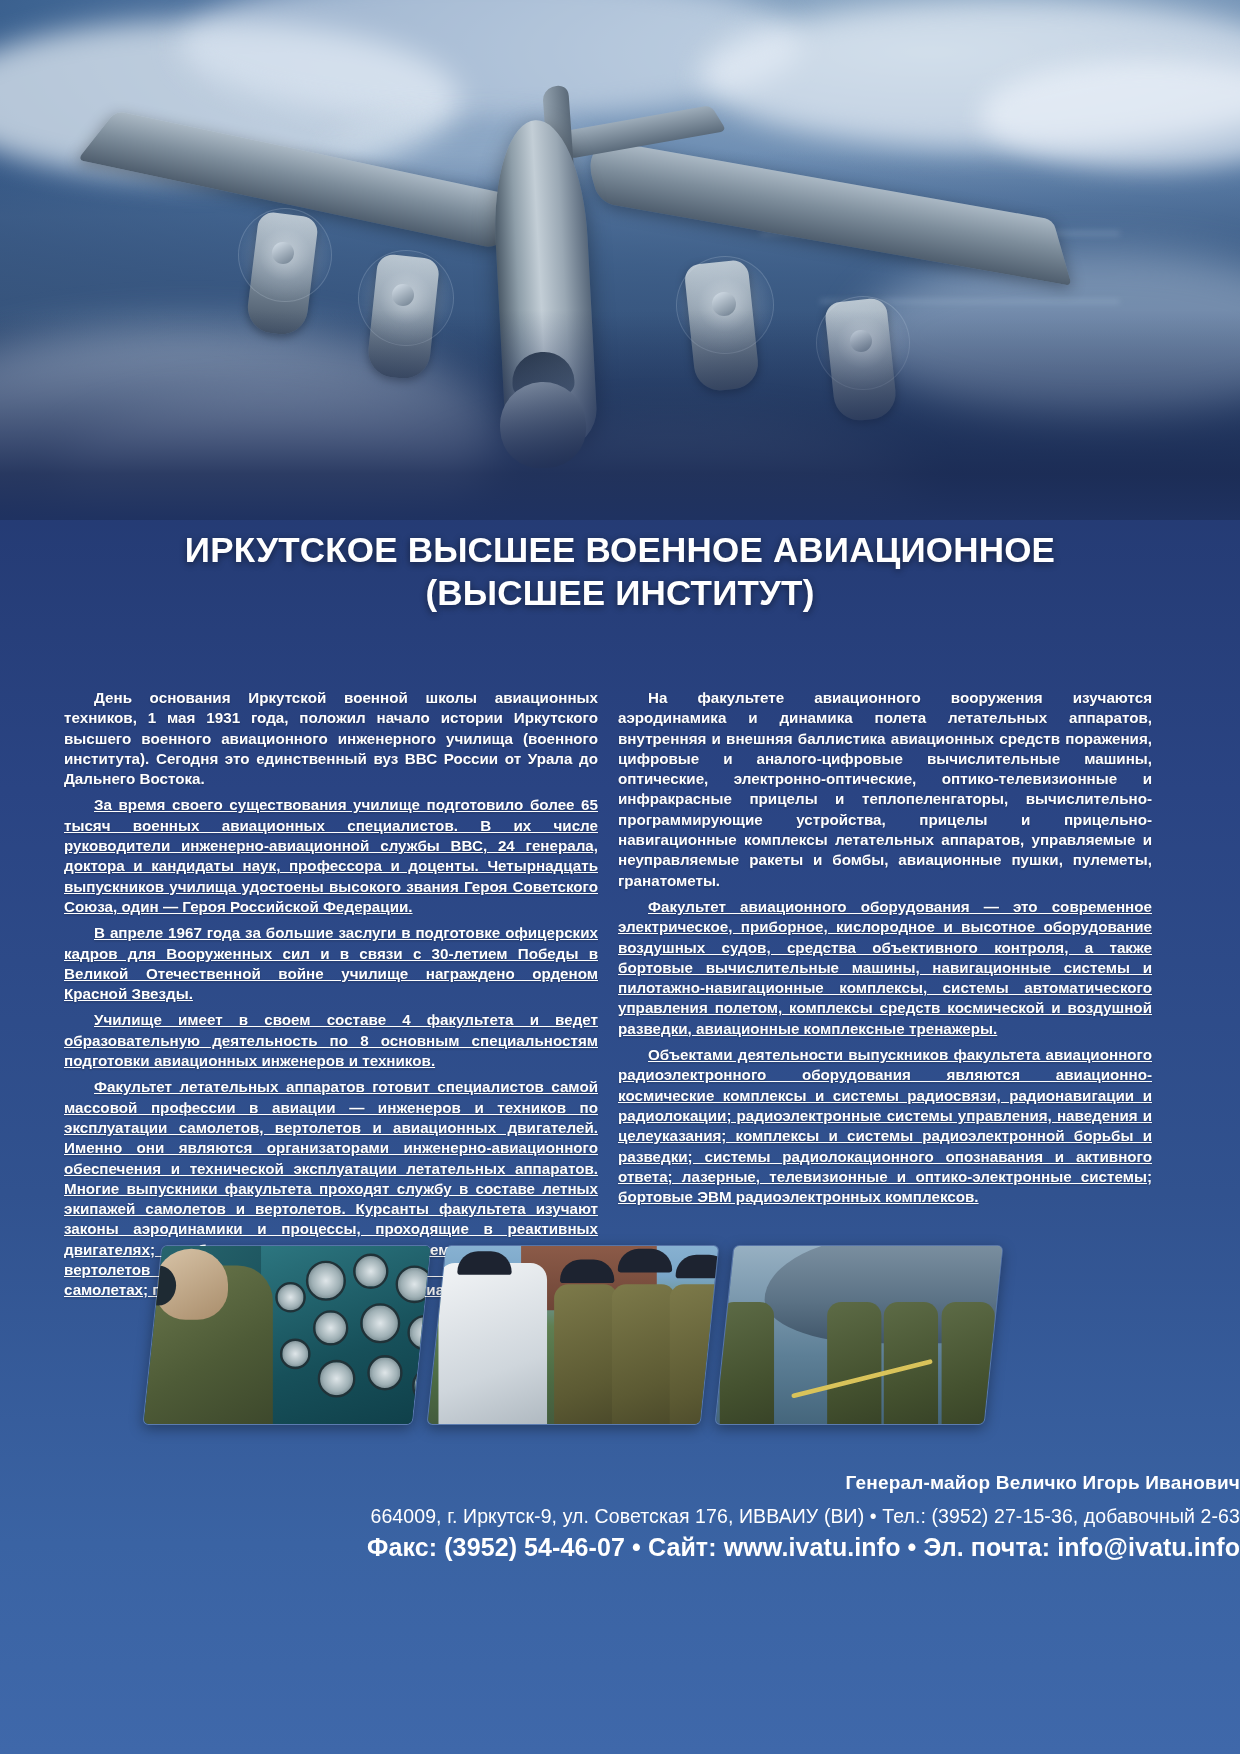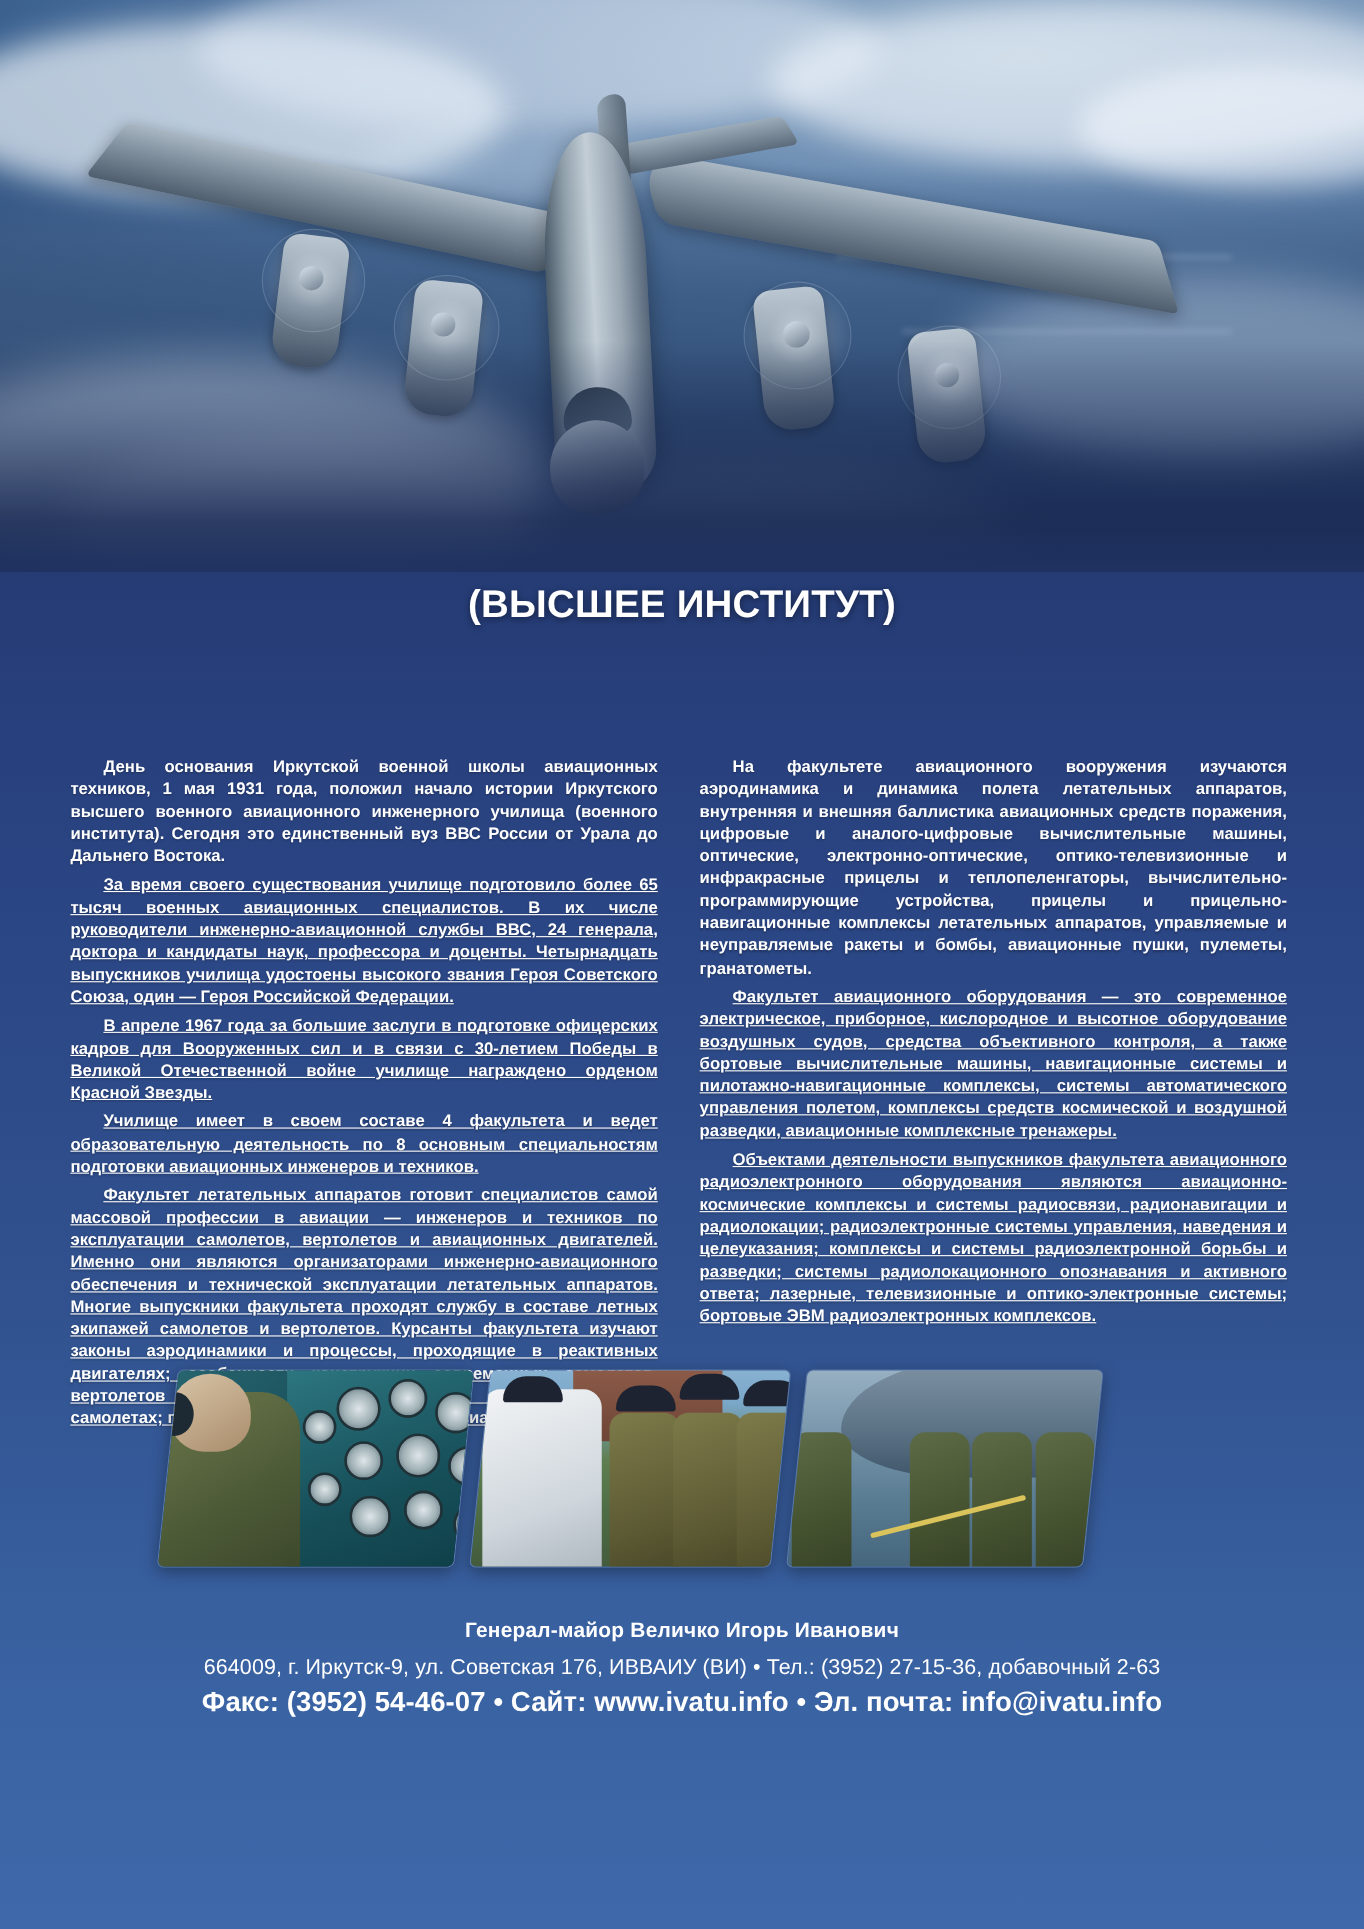--- a/index.html
+++ b/index.html
@@ -112,21 +112,21 @@
     position:absolute;left:0;top:528px;width:1240px;text-align:center;
     color:#ffffff;font-weight:bold;font-size:35px;line-height:43px;
     letter-spacing:.2px;
     text-shadow:0 2px 7px rgba(0,0,0,.45);
   }
   .title div{white-space:nowrap;}
 
   
   .cols{
     position:absolute;left:64px;top:688px;width:1112px;
-    display:flex;gap:38px;
+    display:flex;gap:20px;
   }
   .col{width:534px;}
   p.body{
     margin:0 0 0 0;
     color:#ffffff;font-weight:bold;font-size:15.2px;line-height:20.3px;
     text-align:justify;text-indent:30px;
     text-shadow:0 1px 2px rgba(0,0,0,.30);
     hyphens:none;
   }
   p.body + p.body{margin-top:6px;text-decoration:underline;}
@@ -159,21 +159,21 @@
   .offc{position:absolute;bottom:0;width:20%;height:74%;background:linear-gradient(160deg,#7d7a4a,#5c5a33 65%,#454427);border-radius:12px 12px 0 0;}
   .cap{position:absolute;width:46px;height:20px;background:#1d2330;border-radius:22px 22px 3px 3px;}
 
   .hangar{position:absolute;inset:0;background:linear-gradient(180deg,#9fb7c8 0%,#7e9bb0 30%,#5d7f96 60%,#3f6076 100%);}
   .jet{position:absolute;right:-6%;top:2%;width:86%;height:52%;background:linear-gradient(180deg,#7f93a4,#5c7386 60%,#40566a);border-radius:48% 34% 18% 40%/60% 50% 30% 40%;}
   .soldier{position:absolute;bottom:0;width:17%;height:66%;background:linear-gradient(160deg,#5d6b46,#44512f 60%,#343f25);border-radius:12px 12px 0 0;}
   .rod{position:absolute;left:28%;bottom:28%;width:46%;height:4px;background:#d9c35a;transform:rotate(-14deg);border-radius:3px;}
 
   
   .footer{
-    position:absolute;left:0;top:1472px;width:1240px;text-align:center;color:#ffffff;
+    position:absolute;left:0;top:1472px;width:1240px;text-align:right;color:#ffffff;
   }
   .fname{font-size:19px;font-weight:bold;letter-spacing:.2px;}
   .fline{font-size:19.5px;font-weight:normal;margin-top:11px;letter-spacing:.1px;}
   .fline2{font-size:25px;font-weight:bold;margin-top:5px;letter-spacing:.1px;}
 </style>
 </head>
 <body>
 
 <div class="page">
 
@@ -215,20 +215,21 @@
       <div class="spin s1"></div>
       <div class="spin s2"></div>
       <div class="spin s3"></div>
       <div class="spin s4"></div>
     </div>
 
     <div class="hero-fade"></div>
   </div>
 
   <div class="title">
+    <div>ИРКУТСКОЕ ВЫСШЕЕ ВОЕННОЕ АВИАЦИОННОЕ</div>
     <div>(ВЫСШЕЕ ИНСТИТУТ)</div>
   </div>
 
   <div class="cols">
     <div class="col">
       <p class="body">День основания Иркутской военной школы авиационных техников, 1 мая 1931 года, положил начало истории Иркутского высшего военного авиационного инженерного училища (военного института). Сегодня это единственный вуз ВВС России от Урала до Дальнего Востока.</p>
       <p class="body">За время своего существования училище подготовило более 65 тысяч военных авиационных специалистов. В их числе руководители инженерно-авиационной службы ВВС, 24 генерала, доктора и кандидаты наук, профессора и доценты. Четырнадцать выпускников училища удостоены высокого звания Героя Советского Союза, один — Героя Российской Федерации.</p>
       <p class="body">В апреле 1967 года за большие заслуги в подготовке офицерских кадров для Вооруженных сил и в связи с 30-летием Победы в Великой Отечественной войне училище награждено орденом Красной Звезды.</p>
       <p class="body">Училище имеет в своем составе 4 факультета и ведет образовательную деятельность по 8 основным специальностям подготовки авиационных инженеров и техников.</p>
       <p class="body">Факультет летательных аппаратов готовит специалистов самой массовой профессии в авиации — инженеров и техников по эксплуатации самолетов, вертолетов и авиационных двигателей. Именно они являются организаторами инженерно-авиационного обеспечения и технической эксплуатации летательных аппаратов. Многие выпускники факультета проходят службу в составе летных экипажей самолетов и вертолетов. Курсанты факультета изучают законы аэродинамики и процессы, проходящие в реактивных двигателях; особенности конструкции современных самолетов, вертолетов и двигателей; оборудование, установленное на самолетах; правила эксплуатации и ремонта авиационной техники.</p>

